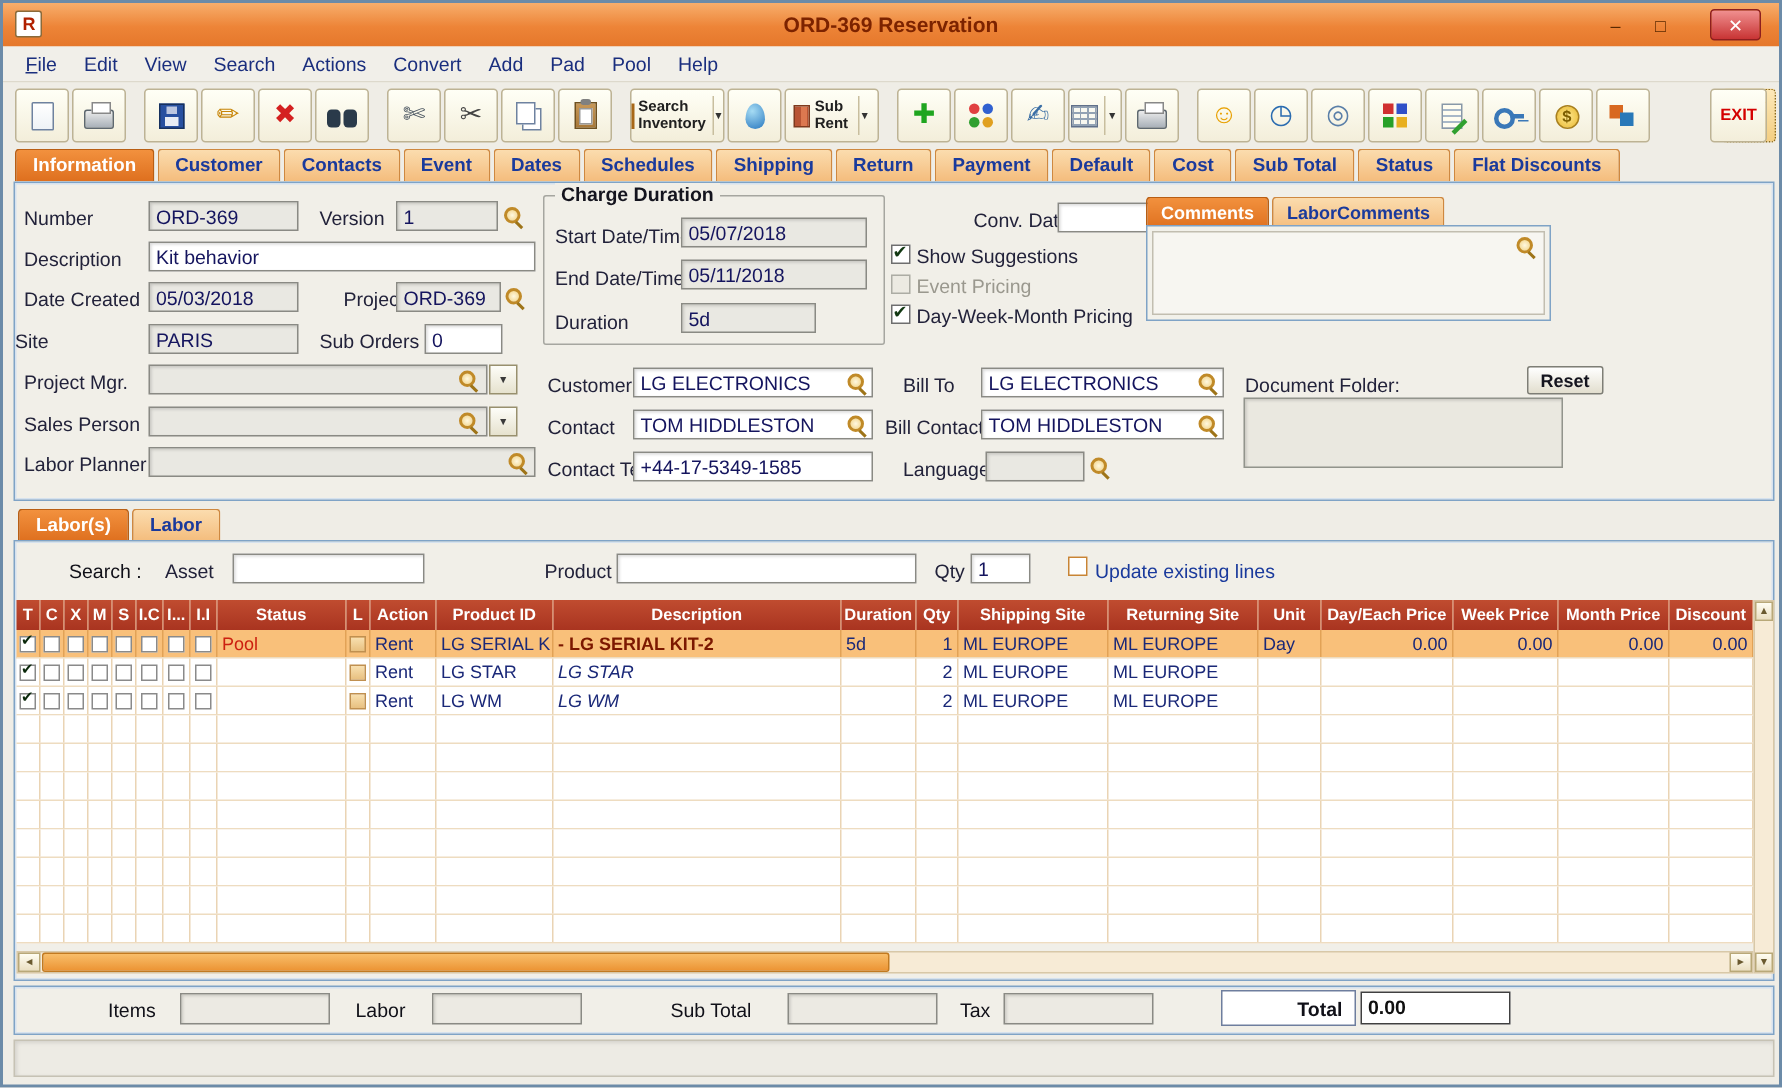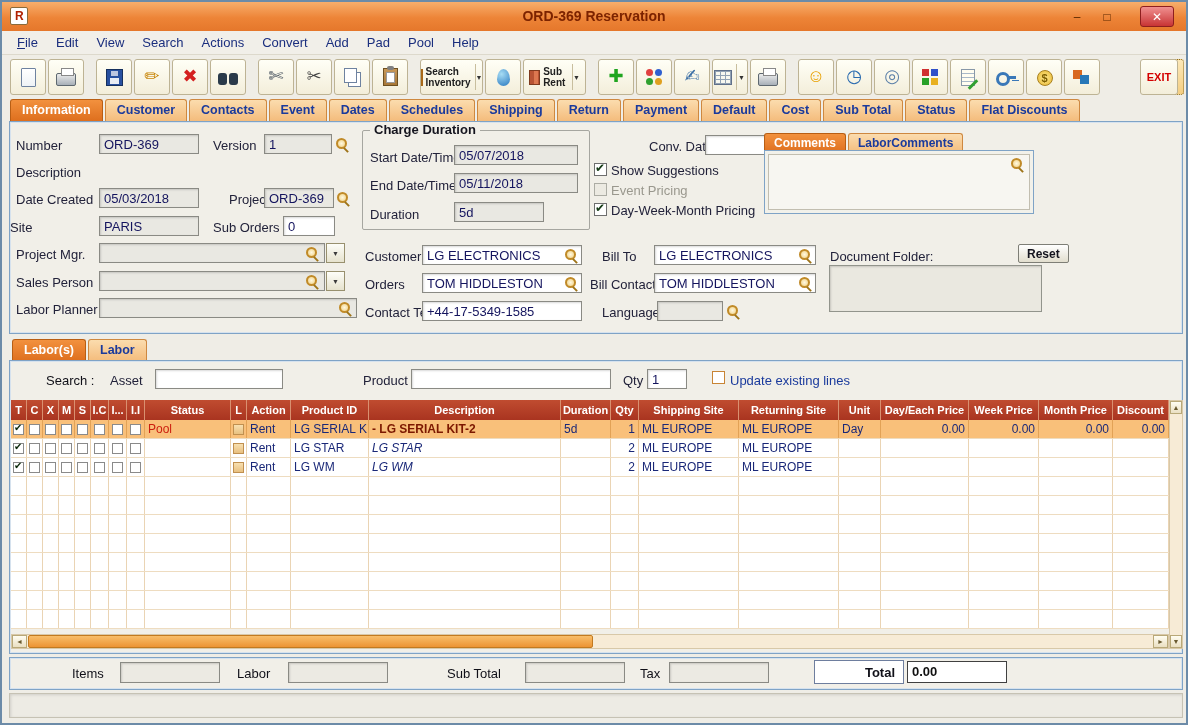--- a/index.html
+++ b/index.html
@@ -60,21 +60,21 @@
 .ic-key::after{content:"";position:absolute;left:11px;top:4px;width:9px;height:3px;background:#3A78B8;box-shadow:4px 3px 0 -1px #3A78B8}
 .ic-coins{width:17px;height:16px;min-width:0}
 .ic-coins::before{content:"$";position:absolute;left:1px;top:1px;width:14px;height:14px;font-size:11px;font-weight:bold;color:#7E5E00;background:radial-gradient(#FFE890,#E8B830);border:1px solid #A88020;border-radius:50%;text-align:center;line-height:14px}
 .ic-puzzle{width:18px;height:16px;min-width:0}
 .ic-puzzle::before{content:"";position:absolute;left:0;top:1px;width:9px;height:9px;background:#D86820}
 .ic-puzzle::after{content:"";position:absolute;left:7px;top:6px;width:9px;height:9px;background:#2878B8}
 .ic-wand{width:22px;height:20px;min-width:0}
 .ic-wand::before{content:"";position:absolute;left:2px;top:9px;width:17px;height:4px;background:linear-gradient(90deg,#EECB60,#9E661E);transform:rotate(-35deg);border-radius:2px}
 .ic-wand::after{content:"✦";position:absolute;right:-1px;top:-3px;font-size:9px;color:#E8A000}
 
-.tabbar{position:absolute;left:8px;top:97px;right:8px;height:22px;display:flex;align-items:flex-end}
+.tabbar{position:absolute;left:8px;top:97px;right:8px;height:22px;display:flex;}
 .tab{display:inline-flex;align-items:center;padding:3px 11px 4px;font-size:12.5px;font-weight:bold;color:#1A3A9C;background:linear-gradient(#FBDCAE,#F4BC7C);border:1px solid #CE8840;border-bottom:none;border-radius:3px 3px 0 0;margin-right:2px;cursor:default;white-space:nowrap}
 .tab.active{background:linear-gradient(#F2913E,#DE6F1E);color:#FFF;border-color:#B85E14}
 .tabbar.small{top:129px;left:762px;right:auto}
 .tabbar.small .tab{font-size:12px;padding:2px 9px 3px}
 .tabbar.items{top:337px;left:10px}
 
 .panel{position:absolute;background:#F1EFE8;border:1px solid #7FA3C6;box-shadow:inset 0 0 0 1px #D6E2EE}
 .info-panel{left:7px;top:119px;width:1174px;height:213px}
 .items-panel{left:7px;top:358px;width:1174px;height:294px}
 .totals-panel{left:7px;top:655px;width:1174px;height:33px}
@@ -301,20 +301,21 @@
 
   <div class="panel info-panel"></div>
 
   <div class="lbl" style="left:14px;top:136px">Number</div>
   <div class="field" style="left:97px;top:132px;width:100px">ORD-369</div>
   <div class="lbl" style="left:211px;top:136px">Version</div>
   <div class="field" style="left:262px;top:132px;width:68px">1</div>
   <span class="mag" style="left:333px;top:135px"></span>
 
   <div class="lbl" style="left:14px;top:163px">Description</div>
+  <div class="field white" style="left:97px;top:159px;width:258px">Kit behavior</div>
 
   <div class="lbl" style="left:14px;top:190px">Date Created</div>
   <div class="field" style="left:97px;top:186px;width:100px">05/03/2018</div>
   <div class="lbl" style="left:227px;top:190px">Project</div>
   <div class="field" style="left:262px;top:186px;width:70px">ORD-369</div>
   <span class="mag" style="left:334px;top:189px"></span>
 
   <div class="lbl" style="left:8px;top:218px">Site</div>
   <div class="field" style="left:97px;top:214px;width:100px">PARIS</div>
   <div class="lbl" style="left:211px;top:218px">Sub Orders</div>
@@ -353,21 +354,21 @@
   <span class="cbx checked" style="left:592px;top:201px"></span>
   <div class="lbl" style="left:609px;top:201px">Day-Week-Month Pricing</div>
 
   <div class="lbl" style="left:363px;top:247px">Customer</div>
   <div class="field white" style="left:420px;top:243px;width:160px">LG ELECTRONICS</div>
   <span class="mag" style="left:562px;top:246px"></span>
   <div class="lbl" style="left:600px;top:247px">Bill To</div>
   <div class="field white" style="left:652px;top:243px;width:162px">LG ELECTRONICS</div>
   <span class="mag" style="left:796px;top:246px"></span>
 
-  <div class="lbl" style="left:363px;top:275px">Orders</div>
+  <div class="lbl" style="left:363px;top:275px">Contact</div>
   <div class="field white" style="left:420px;top:271px;width:160px">TOM HIDDLESTON</div>
   <span class="mag" style="left:562px;top:274px"></span>
   <div class="lbl" style="left:588px;top:275px">Bill Contact</div>
   <div class="field white" style="left:652px;top:271px;width:162px">TOM HIDDLESTON</div>
   <span class="mag" style="left:796px;top:274px"></span>
 
   <div class="lbl" style="left:363px;top:303px">Contact Tel #</div>
   <div class="field white" style="left:420px;top:299px;width:160px">+44-17-5349-1585</div>
   <div class="lbl" style="left:600px;top:303px">Language</div>
   <div class="field" style="left:655px;top:299px;width:66px"></div>

